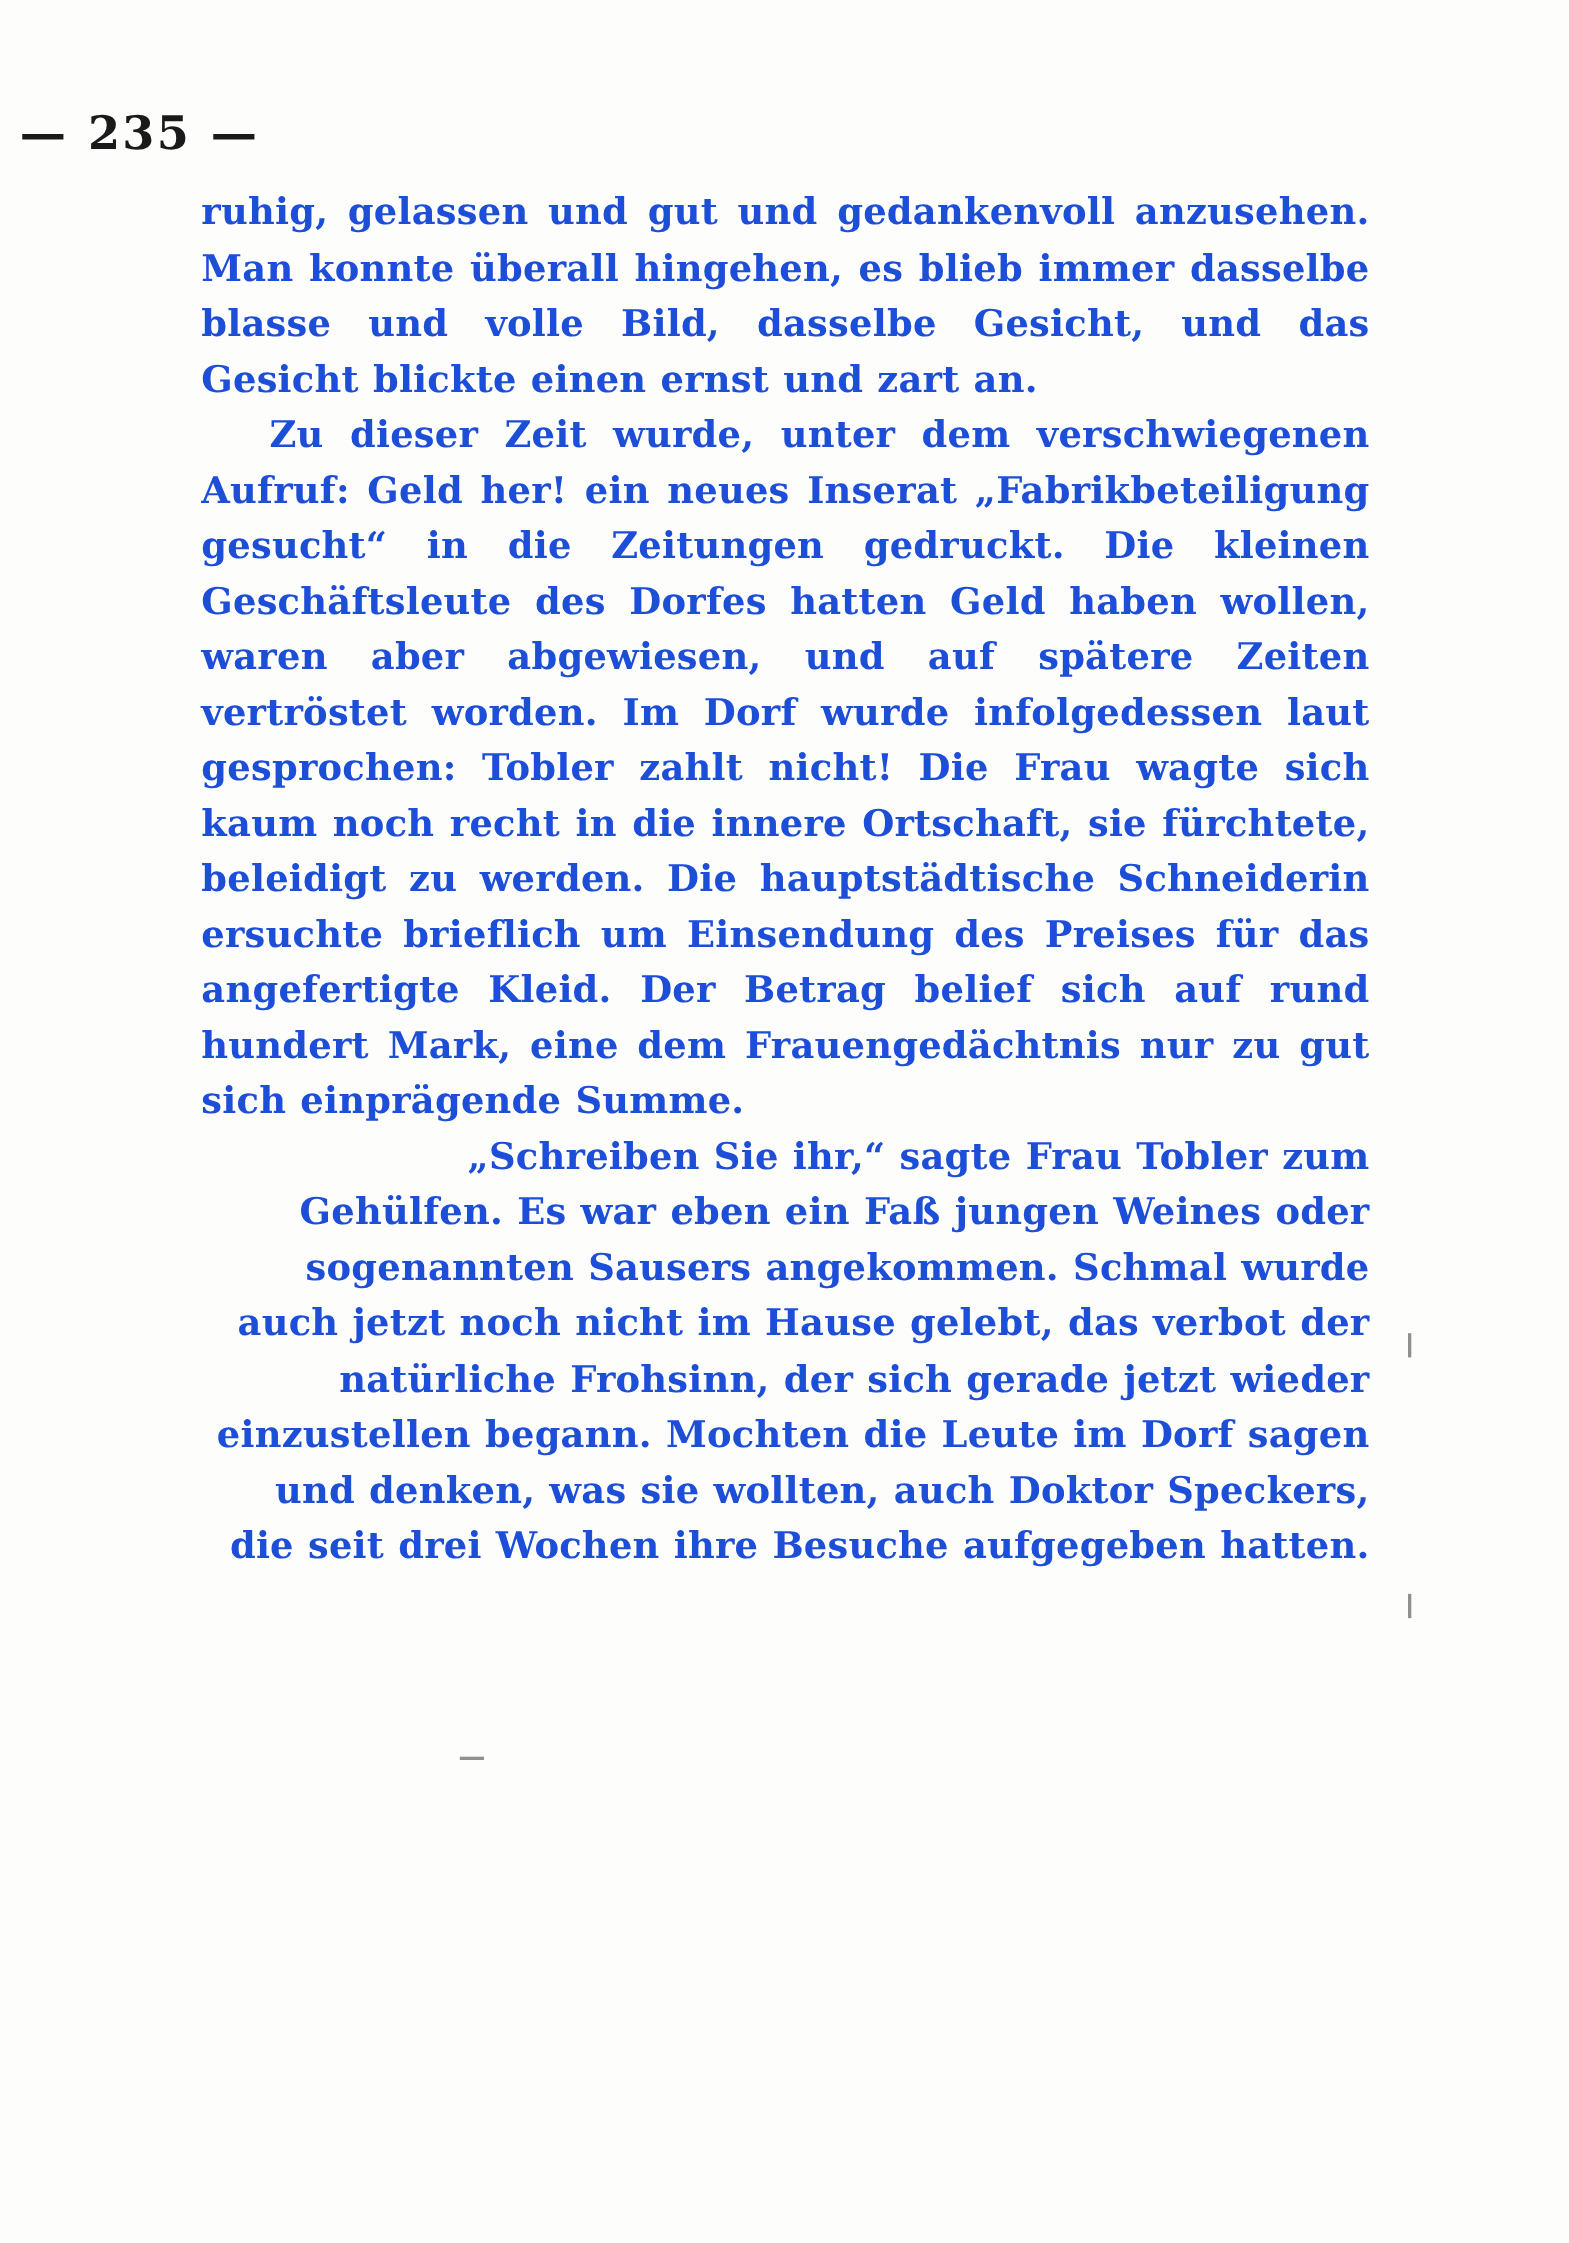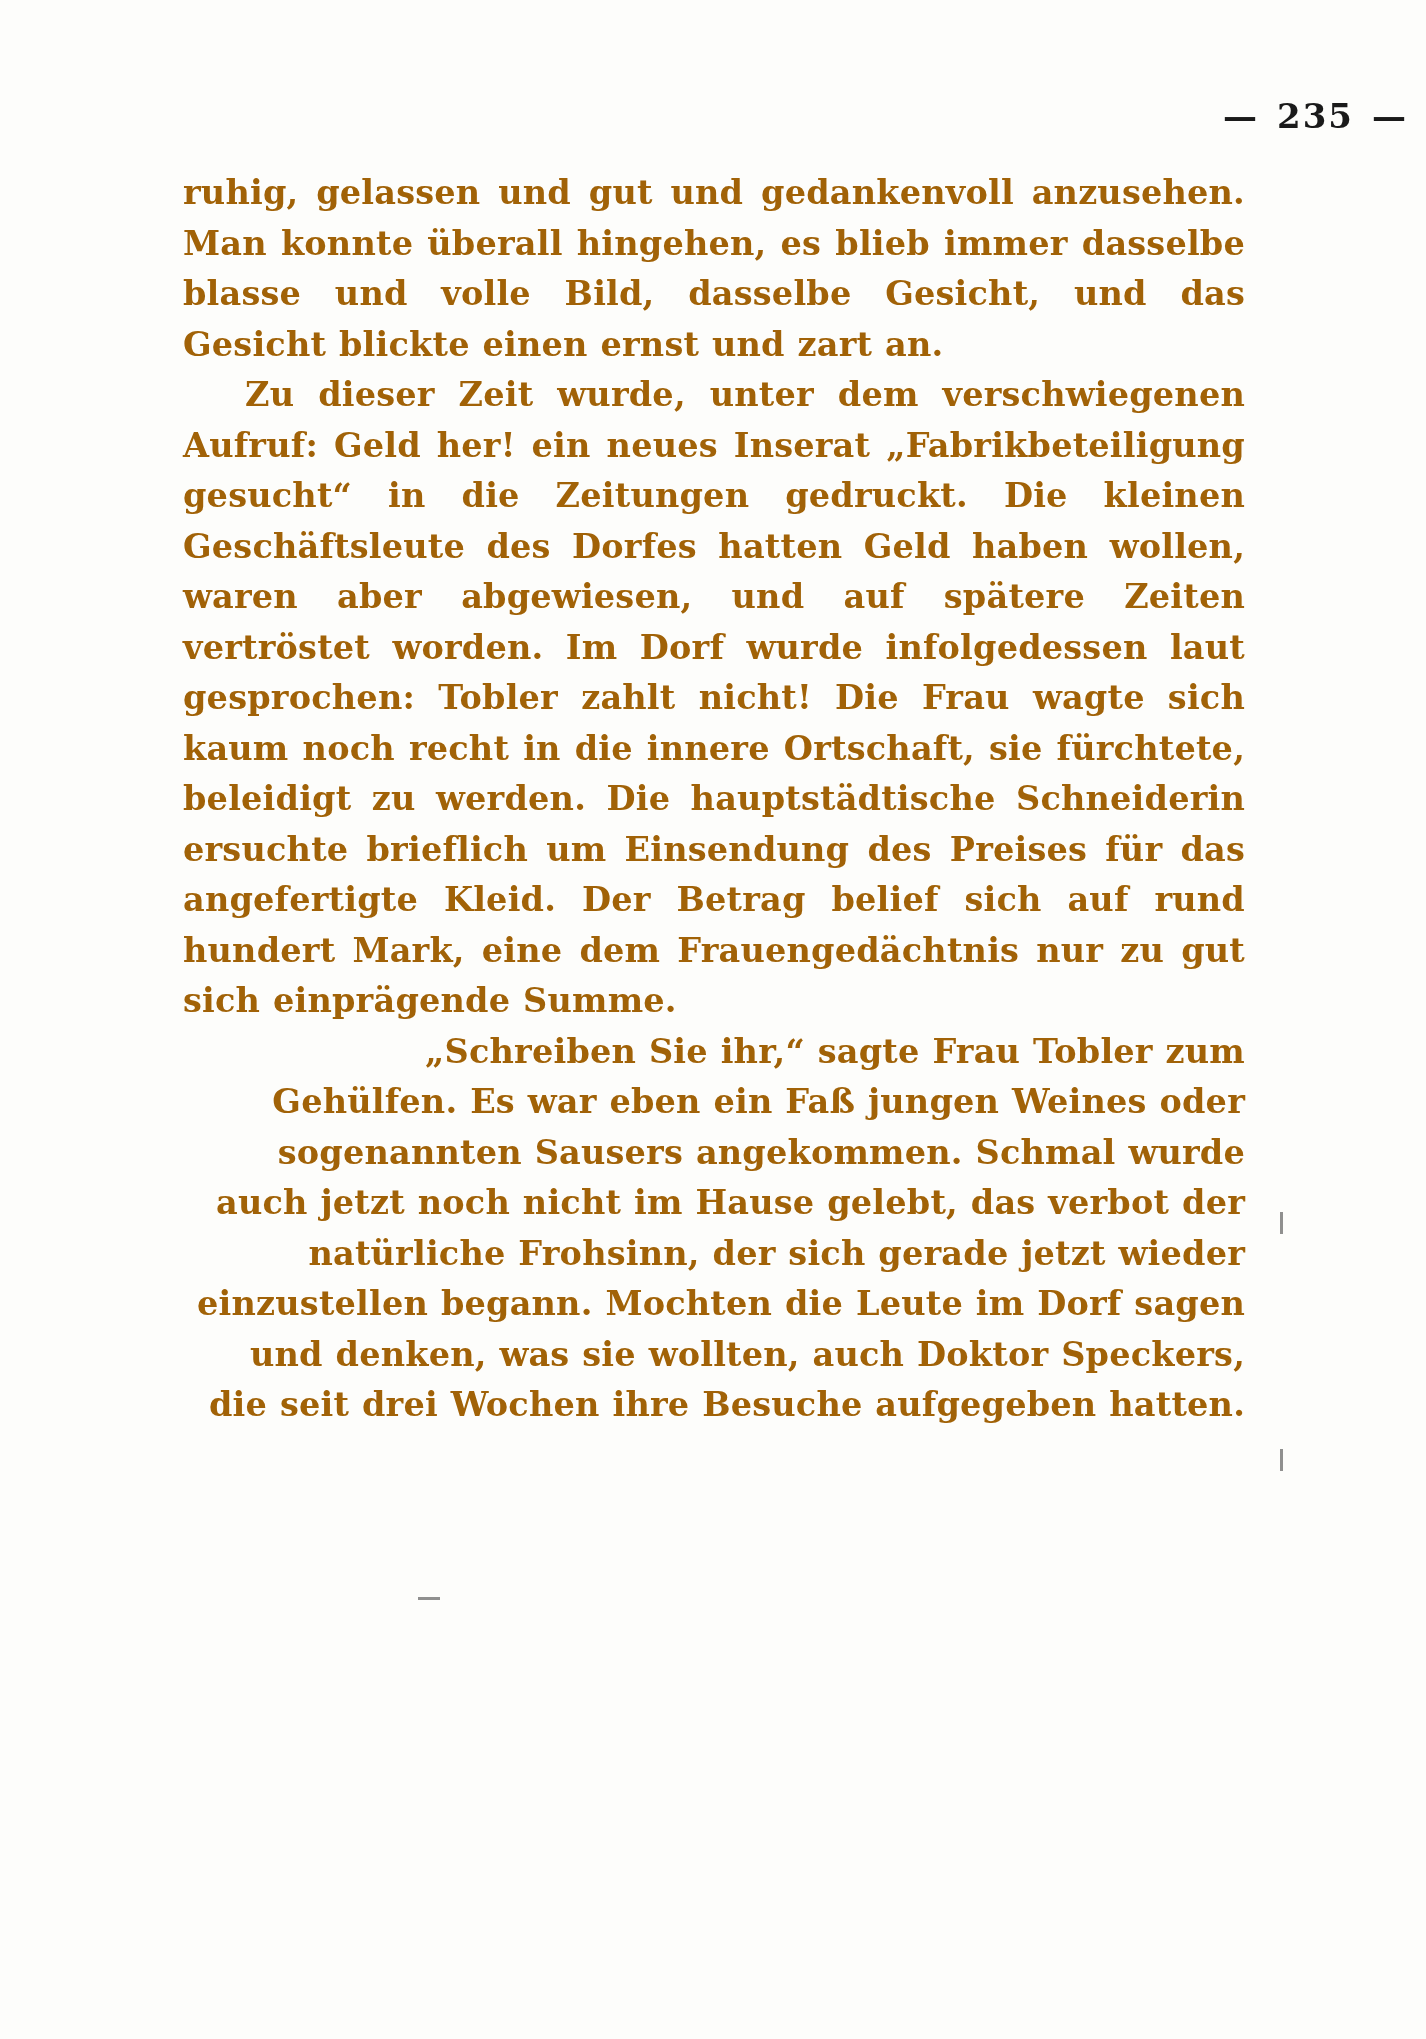--- a/index.html
+++ b/index.html
@@ -21,22 +21,22 @@
     top: 0;
     width: 1426px;
     height: 2039px;
     background: #fdfdfb;
   }
   .page-number {
     position: absolute;
     top: 96px;
     left: 0;
     width: 1426px;
-    text-align: right;
-    font-size: 34px;
+    text-align: left;
+    font-size: 42px;
     font-weight: 700;
     letter-spacing: 2px;
     font-family: "DejaVu Serif", serif;
   }
   .page-number .dash {
     display: inline-block;
     padding: 0 18px;
     font-weight: 700;
   }
   .text-block {
@@ -48,21 +48,21 @@
   p.para {
     margin: 0;
     font-size: 33.5px;
     line-height: 50.5px;
     text-align: justify;
     text-justify: inter-word;
     font-family: "DejaVu Serif", serif;
     font-weight: 600;
     letter-spacing: 0.2px;
     word-spacing: 1px;
-    color: #a16207;
+    color: #1d4ed8;
     -webkit-font-smoothing: none;
   }
   p.para + p.para {
     text-indent: 62px;
   }
   
   p.para:last-child {
     text-align: right;
   }
   .margin-mark {

